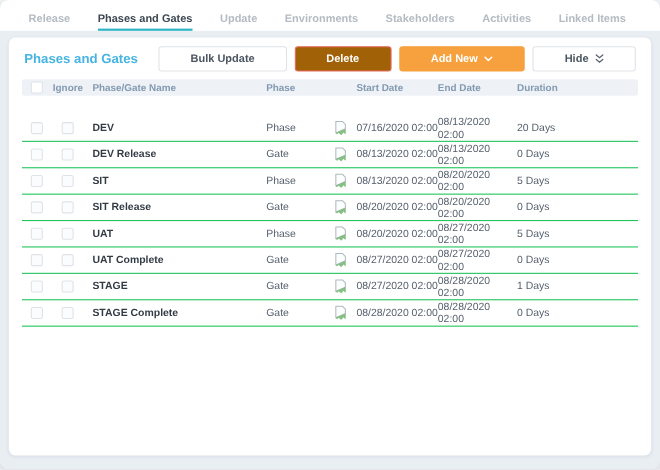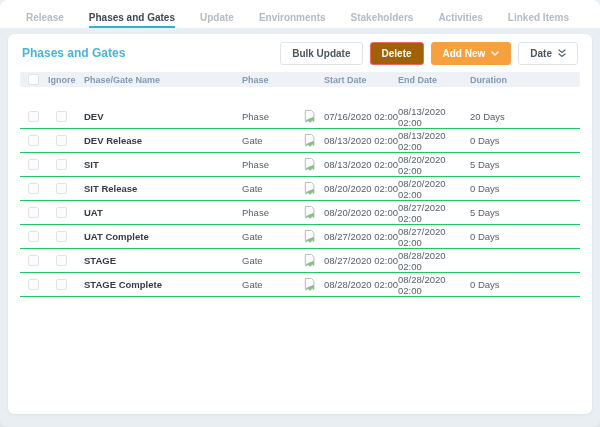--- a/index.html
+++ b/index.html
@@ -47,21 +47,21 @@
     height: 30px;
     display: flex; align-items: center; justify-content: space-between;
     padding: 8px 14px 0 14px;
   }
   .panel-title { color: #45b4e2; font-size: 12px; font-weight: bold; }
 
   .toolbar { display: flex; gap: 7px; }
   .btn {
     height: 23px;
     display: inline-flex; align-items: center; gap: 6px;
-    padding: 0 11px;
+    padding: 0 28px;
     font-size: 10px; font-weight: bold;
     border-radius: 3px;
     border: 1px solid #dfe3e8;
     background: #ffffff; color: #4a5560;
     cursor: pointer;
     white-space: nowrap;
   }
   .btn-delete  { background: #a16207; border-color: #e96a5e; color: #fff; }
   .btn-addnew  { background: #f6a13e; border-color: #f6a13e; color: #fff; }
   .btn svg { display: block; }
@@ -142,21 +142,21 @@
         </button>
         <button class="btn btn-addnew">
           <span>Add New</span>
           <span>
             <svg width="8" height="5" viewBox="0 0 8 5">
                 <path d="M1 1 L4 4 L7 1" fill="none" stroke="#ffffff" stroke-width="1.4" stroke-linecap="round"></path>
               </svg>
           </span>
         </button>
         <button class="btn">
-          <span>Date</span>
+          <span>Hide</span>
           <span>
             <svg width="8" height="9" viewBox="0 0 8 9">
               <path d="M1 1 L4 3.5 L7 1" fill="none" stroke="#5a6472" stroke-width="1.2" stroke-linecap="round"></path>
               <path d="M1 5 L4 7.5 L7 5" fill="none" stroke="#5a6472" stroke-width="1.2" stroke-linecap="round"></path>
             </svg>
           </span>
         </button>
       </div>
     </div>
 
@@ -307,20 +307,21 @@
           <div class="cell cell-name">STAGE</div>
           <div class="cell">Gate</div>
           <div class="cell cell-center icon-slot">
               <svg width="13" height="15" viewBox="0 0 14 16" style="display: block;">
   <path d="M2.5 1.5 L9 1.5 L11.8 4.3 L11.8 8.6 L2.5 12.6 Z" fill="#fdfefe" stroke="#aeb8c0" stroke-width="1"></path>
   <path d="M2.7 12.9 L11.8 9 L11.8 13.6 L10 11.9 L7.8 14.4 L5.2 12.4 L3.6 13.8 Z" fill="#84c384" stroke="#6faf6f" stroke-width="0.5"></path>
 </svg>
             </div>
           <div class="cell">08/27/2020 02:00</div>
           <div class="cell">08/28/2020 02:00</div>
+          <div class="cell">1 Days</div>
         </div>
 
         <div class="tgrid trow">
           <div class="cell">
               <div class="checkbox"></div>
             </div>
           <div class="cell">
               <div class="checkbox"></div>
             </div>
           <div class="cell cell-name">STAGE Complete</div>

